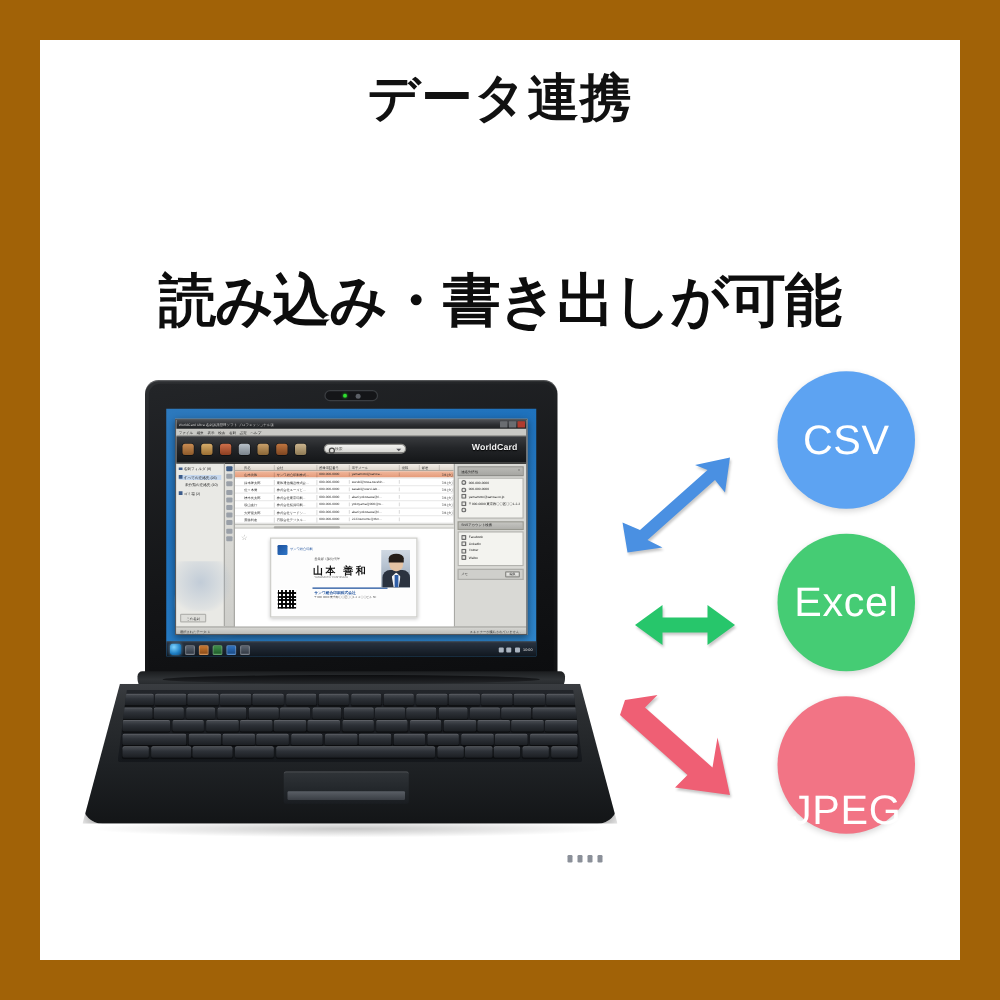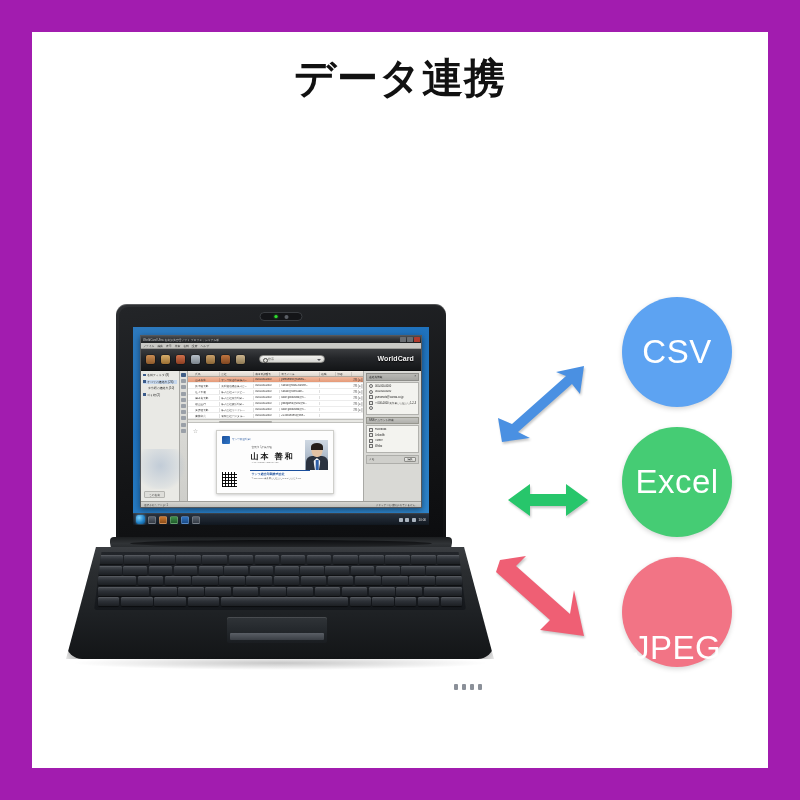--- a/index.html
+++ b/index.html
@@ -13,21 +13,21 @@
   body {
     background: #e5ebf5;
     font-family: "Liberation Sans", "DejaVu Sans", sans-serif;
   }
 
   
   #page {
     position: relative;
     width: 800px;
     height: 800px;
-    background: #a21caf;
+    background: #a16207;
   }
 
   #card {
     position: absolute;
     left: 32px;
     top: 32px;
     width: 736px;
     height: 736px;
     background: #ffffff;
   }
@@ -669,20 +669,21 @@
   .arrow.a-excel { left: 474px; top: 448px; }
   .arrow.a-jpeg  { left: 462px; top: 522px; }
 </style>
 </head>
 <body>
 
 <div id="page">
   <div id="card">
 
     <div class="title-main">データ連携</div>
+    <div class="title-lead">読み込み・書き出しが可能</div>
 
     <div id="laptop">
 
       <div class="lid">
         <div class="lid-inner"></div>
 
         <div class="webcam-bar">
           <span class="webcam-led"></span>
           <span class="webcam-lens"></span>
         </div>

